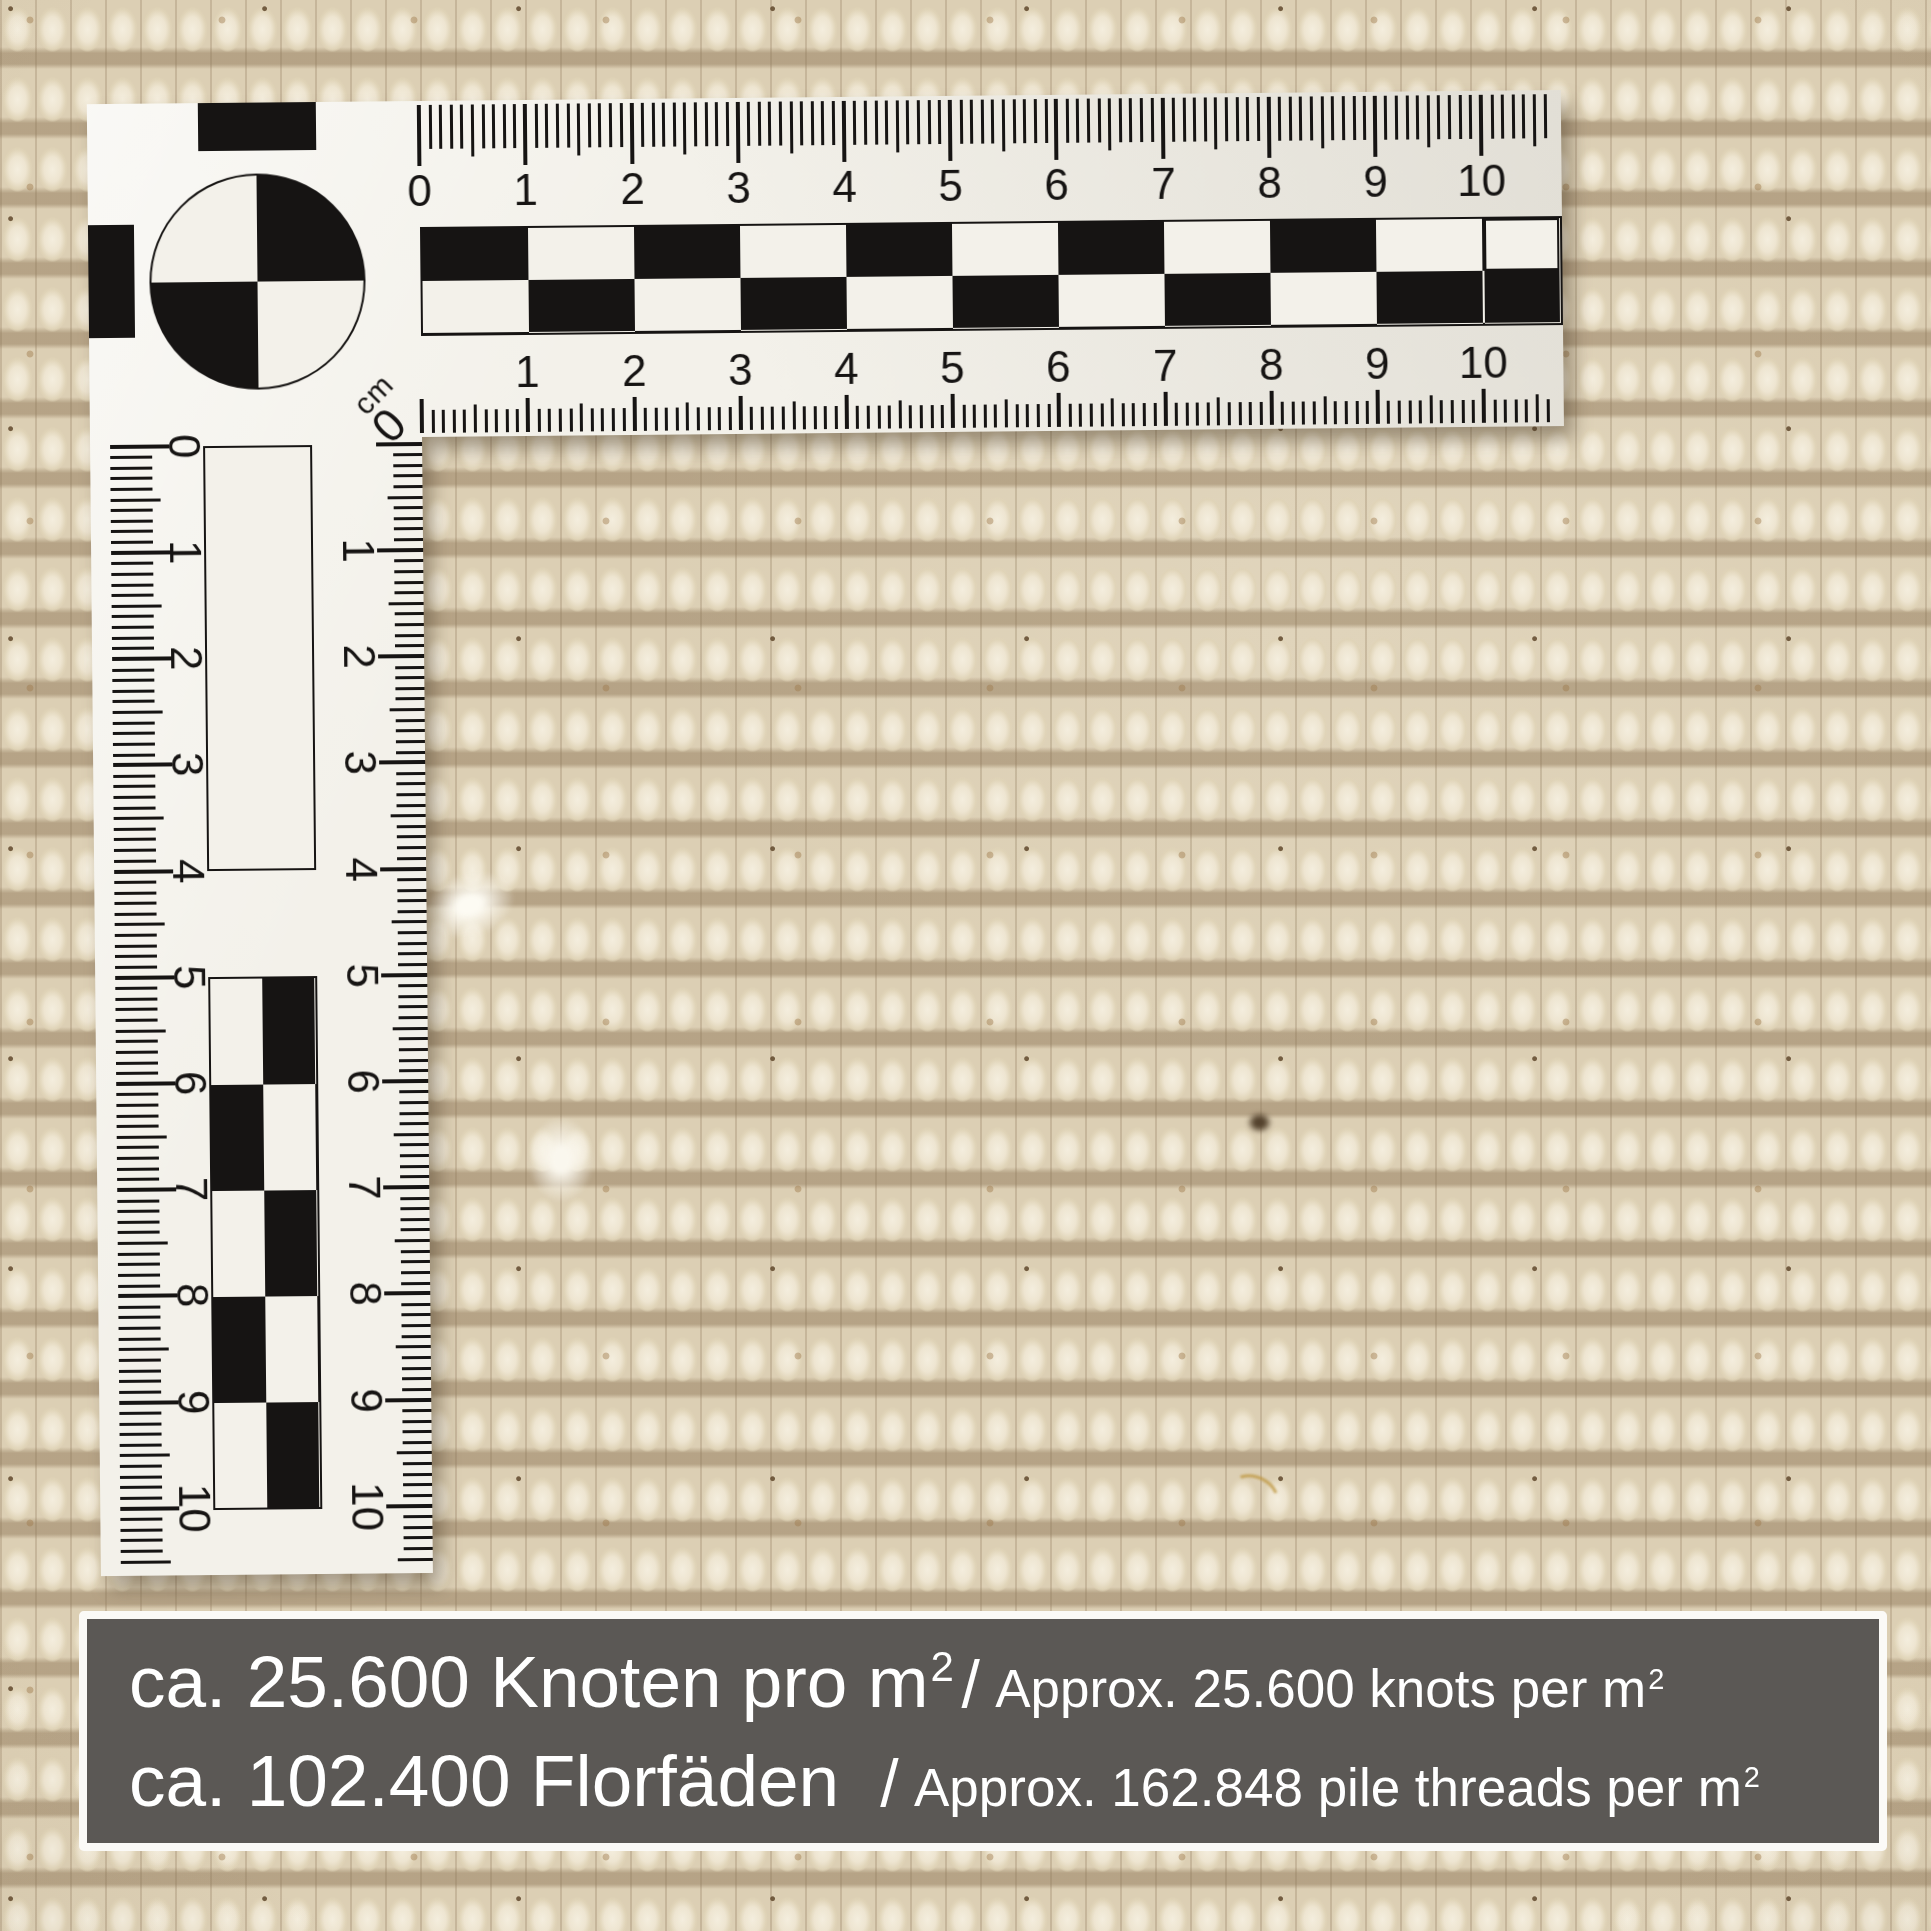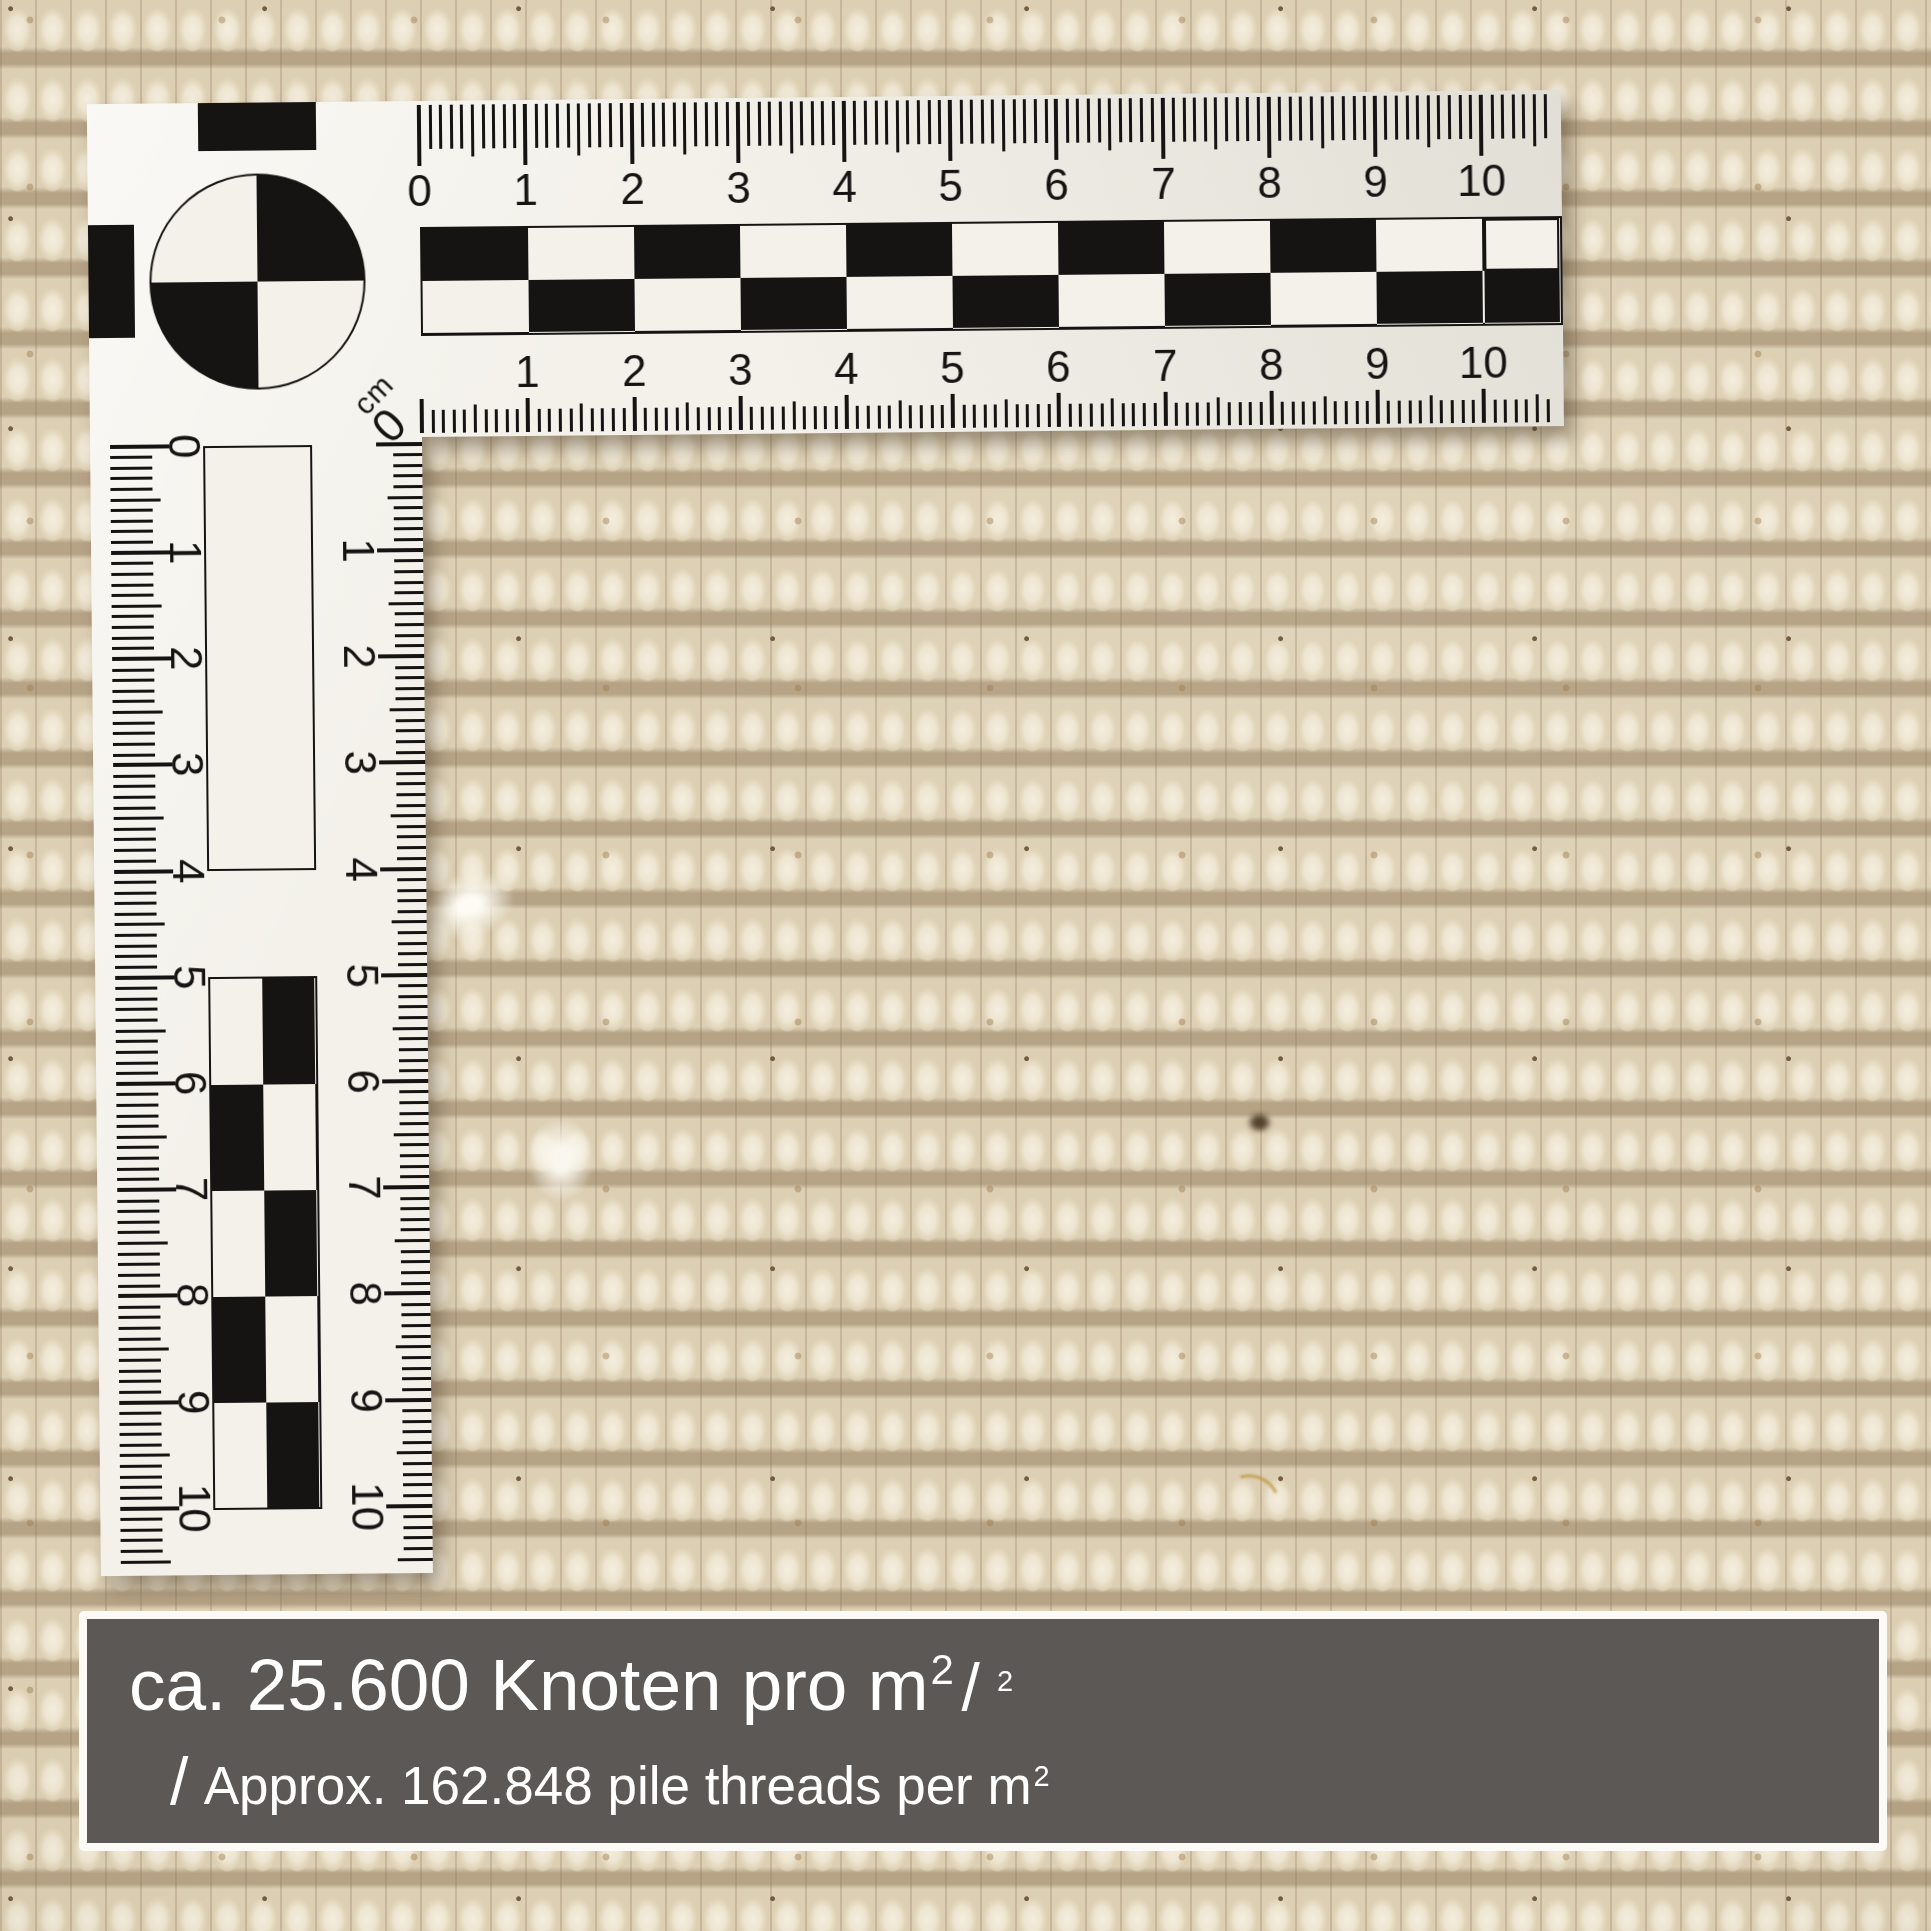--- a/index.html
+++ b/index.html
@@ -610,23 +610,25 @@
     </div>
   </div>
 
   <div class="vignette"></div>
 
   <div class="banner">
     <div class="banner-line">
       <span class="txt-de">ca. 25.600 Knoten pro m</span>
       <span class="sup-de">2</span>
       <span class="sep">/</span>
+      <span class="txt-en">Approx. 25.600 knots per m</span>
       <span class="sup-en">2</span>
     </div>
     <div class="banner-line">
+      <span class="txt-de">ca. 102.400 Florfäden</span>
       <span class="sep sep-wide">/</span>
       <span class="txt-en">Approx. 162.848 pile threads per m</span>
       <span class="sup-en">2</span>
     </div>
   </div>
 
 </div>
 
 
 </body></html>

